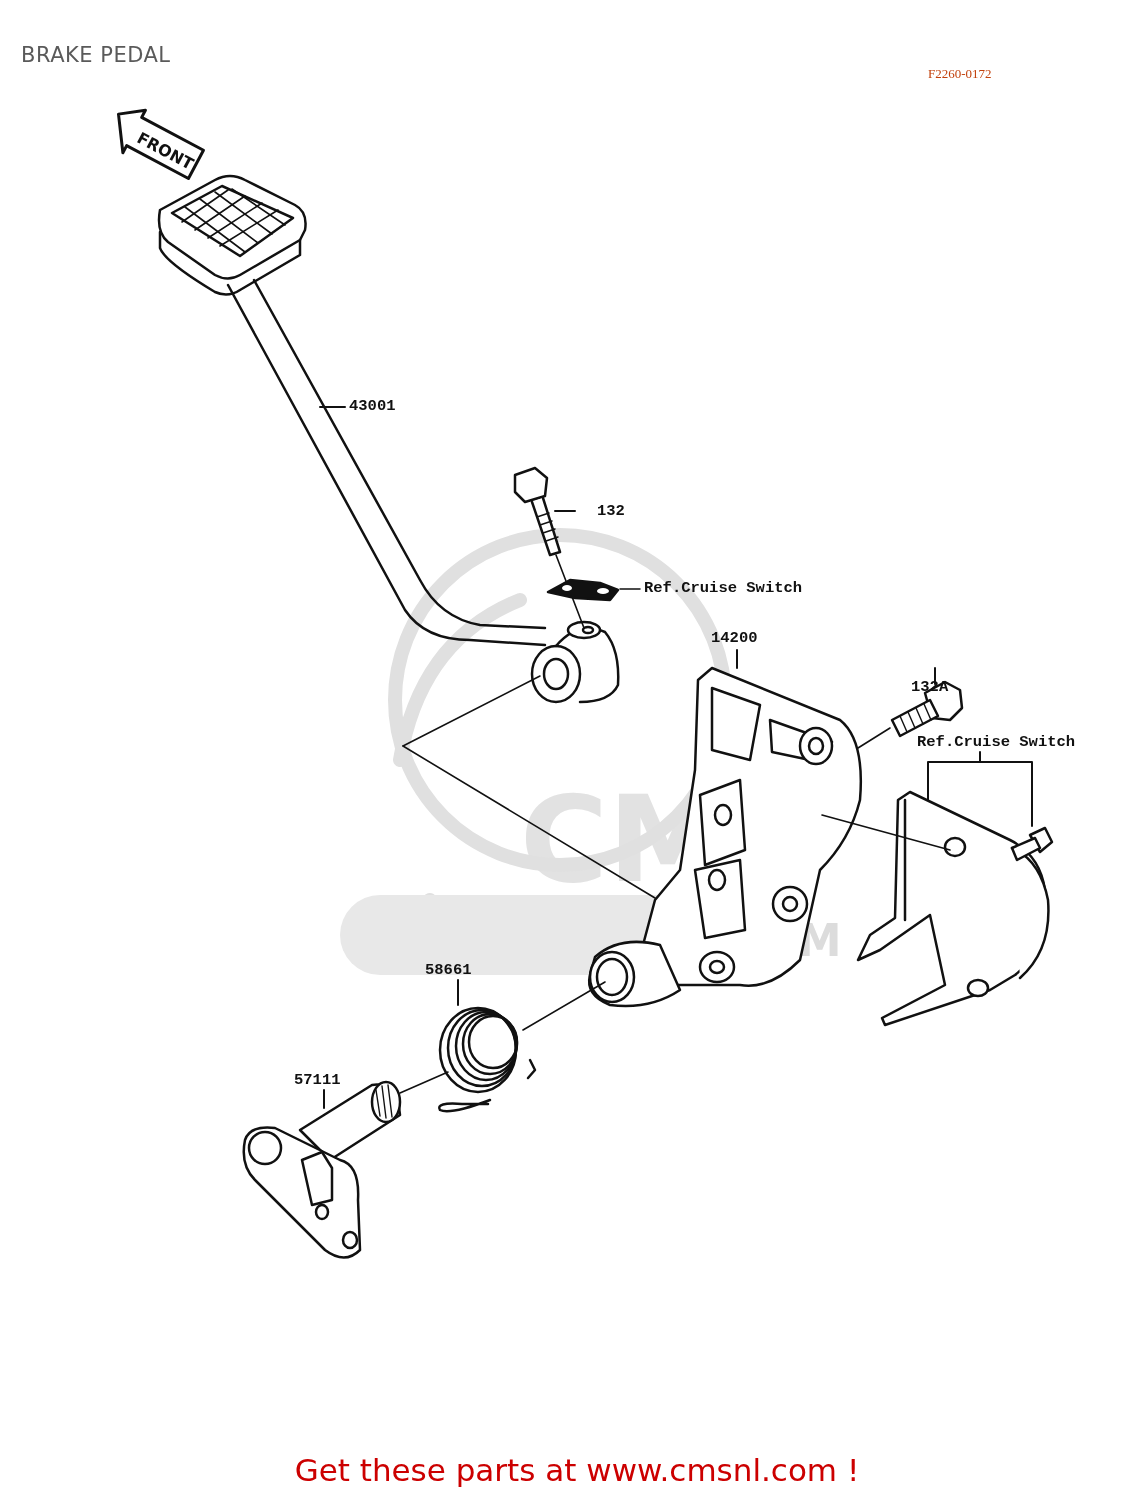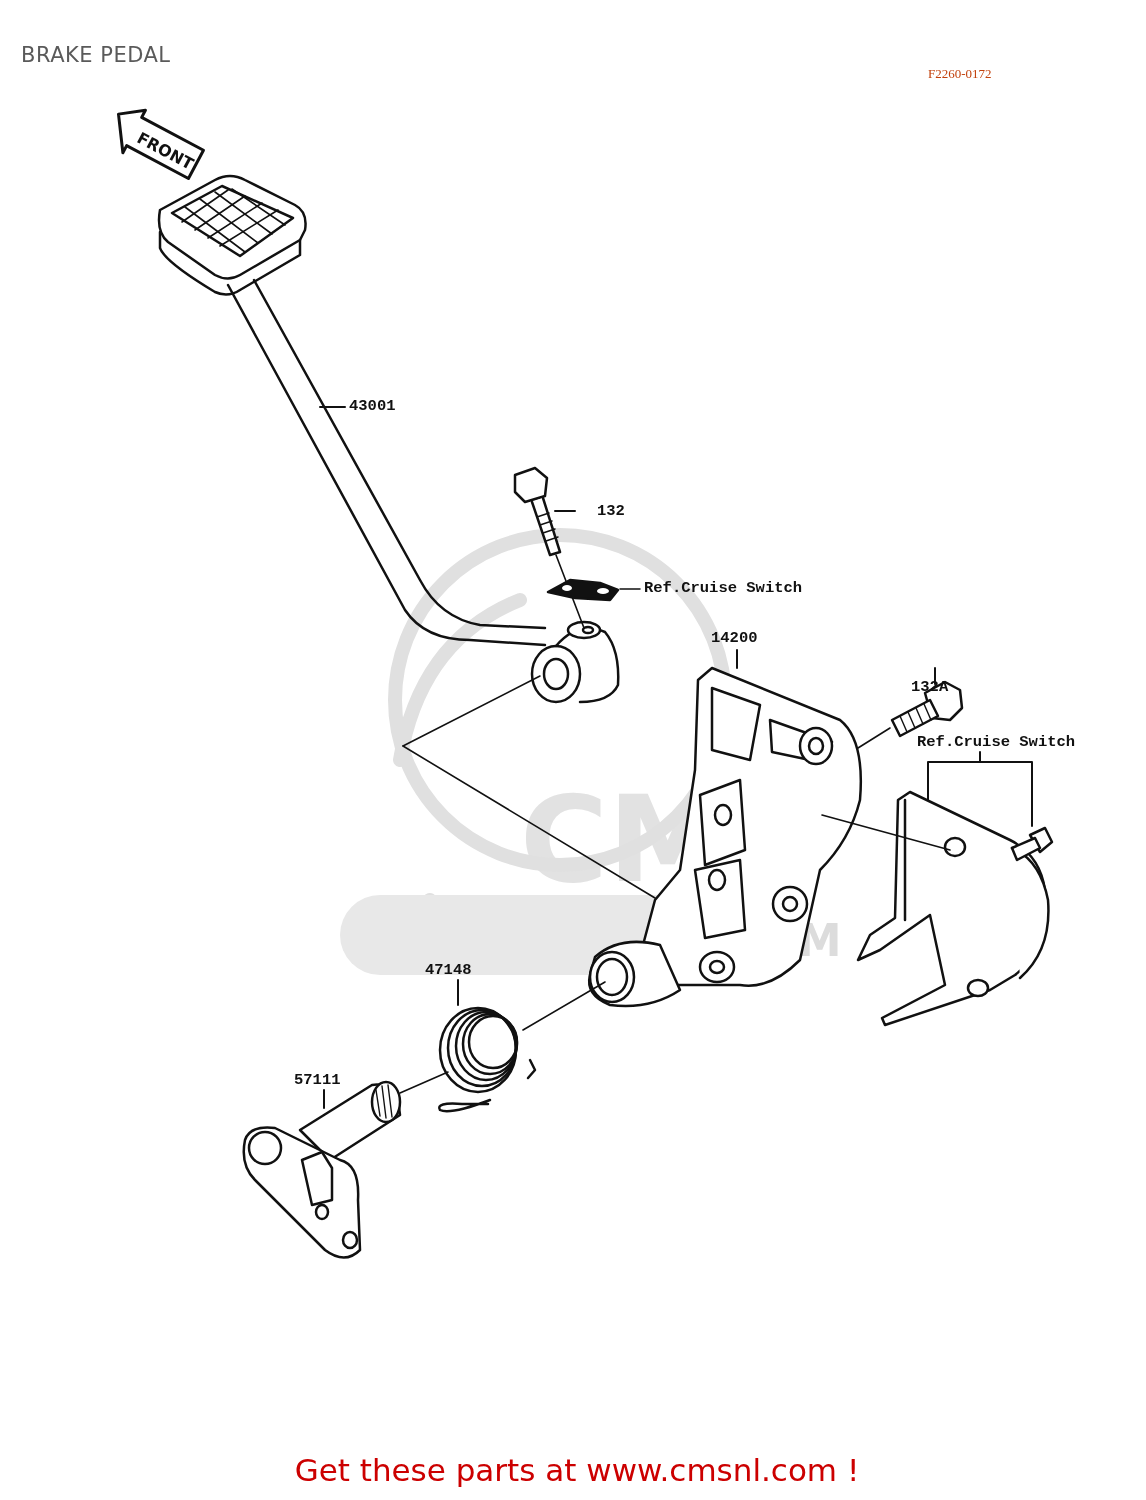--- a/index.html
+++ b/index.html
@@ -189,16 +189,16 @@
   <line x1="324" y1="1090" x2="324" y2="1108" stroke-width="2"></line>
   <line x1="400" y1="1093" x2="448" y2="1072" stroke-width="1.6"></line>
 </svg>
 
 <div class="part-label" style="left:349px;top:397px;">43001</div>
 <div class="part-label" style="left:565px;top:502px;margin-left:32px;">132</div>
 <div class="part-label" style="left:644px;top:579px;">Ref.Cruise Switch</div>
 <div class="part-label" style="left:711px;top:629px;">14200</div>
 <div class="part-label" style="left:904px;top:678px;margin-left:7px;">132A</div>
 <div class="part-label" style="left:917px;top:733px;">Ref.Cruise Switch</div>
-<div class="part-label" style="left:425px;top:961px;">47148</div>
+<div class="part-label" style="left:425px;top:961px;">58661</div>
 <div class="part-label" style="left:294px;top:1071px;">57111</div>
 
 <div class="footer-cta">Get these parts at www.cmsnl.com !</div>
 
 </body></html>

